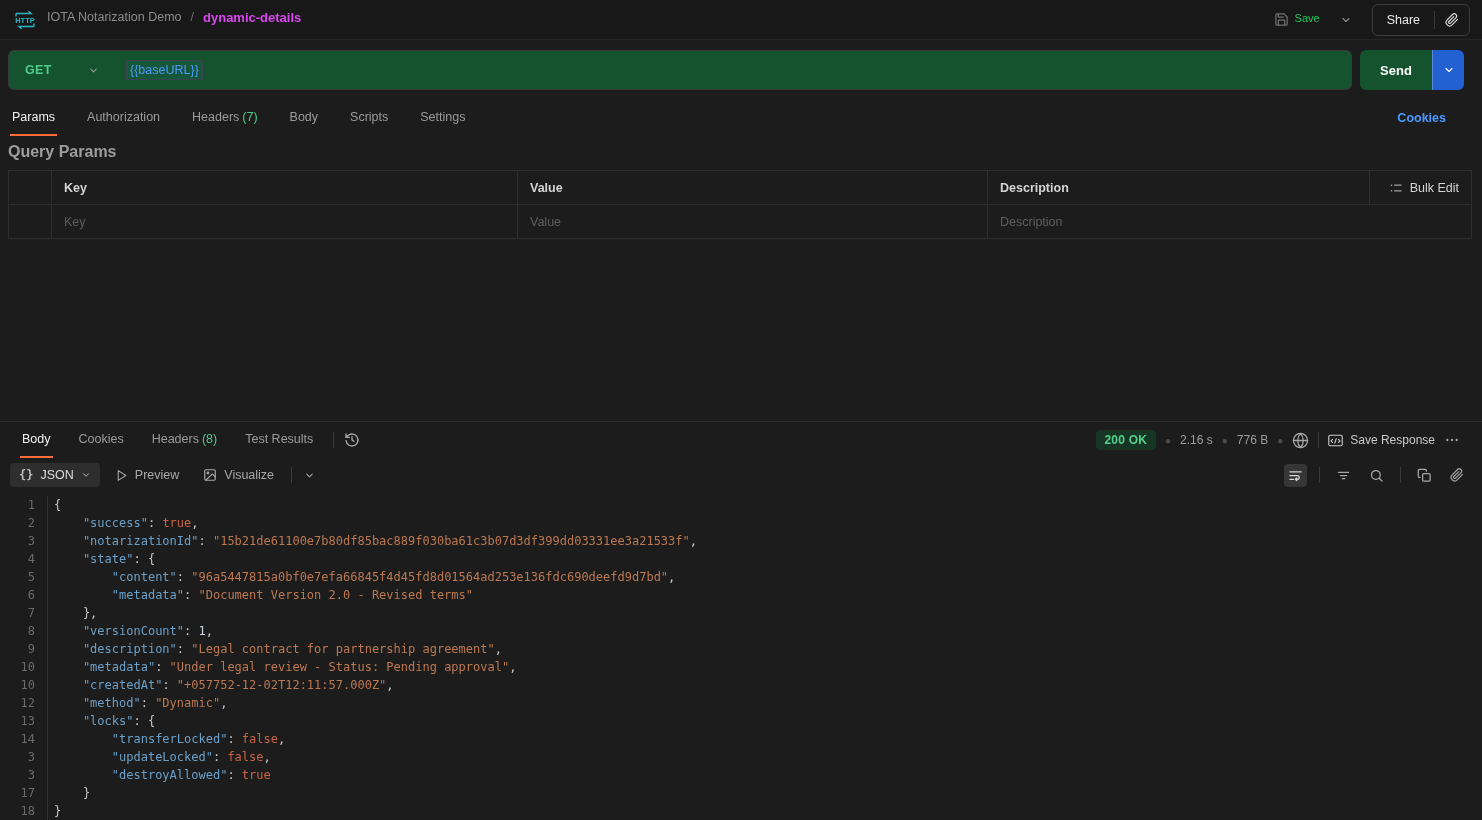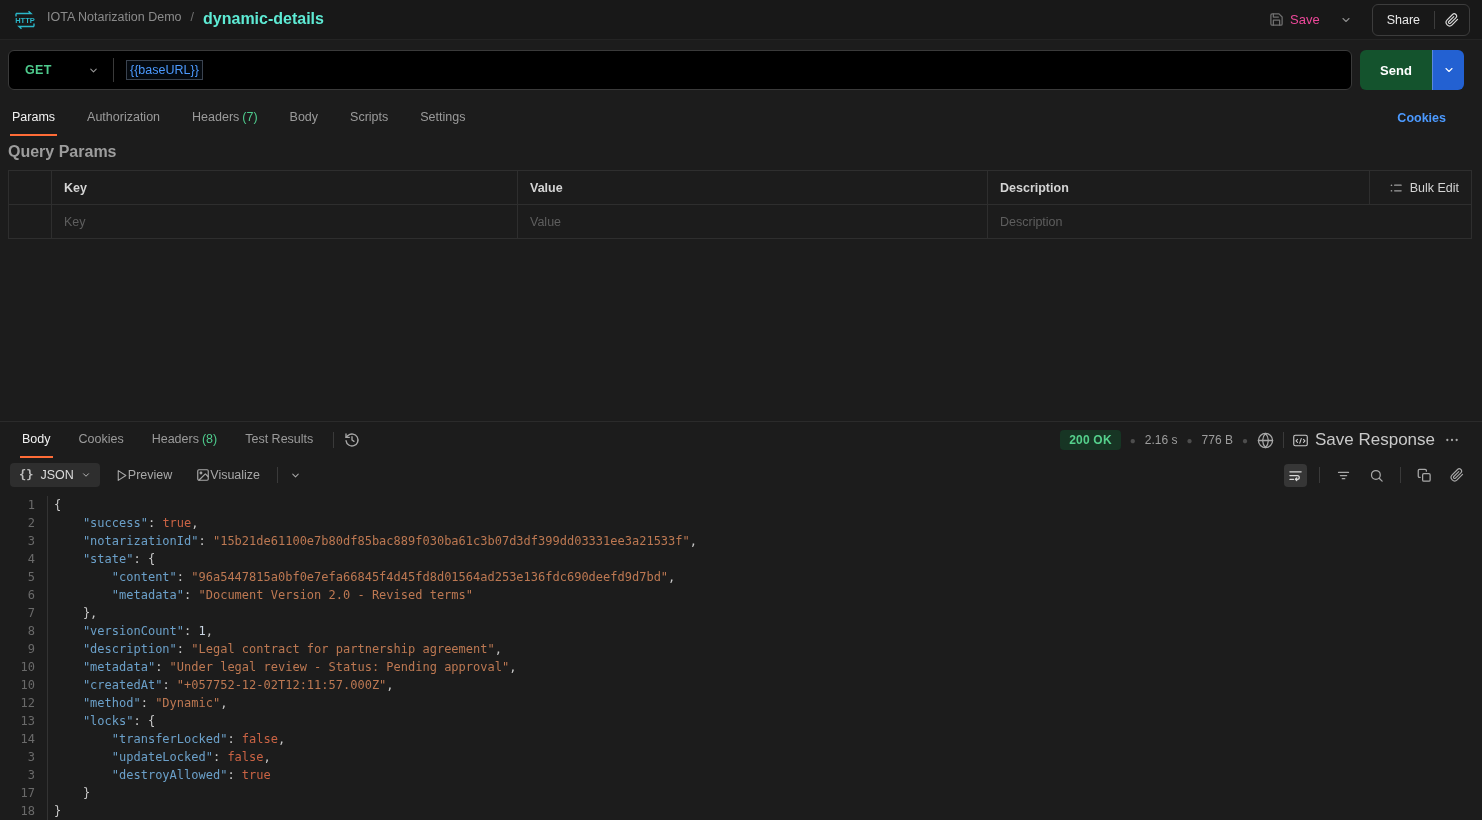--- a/index.html
+++ b/index.html
@@ -11,32 +11,32 @@
   }
   svg { display:block; }
 
   
   .topbar { height:40px; flex:0 0 40px; background:#181818; border-bottom:1px solid #242424;
     display:flex; align-items:center; padding:0 12px; }
   .crumb-wrap { display:flex; align-items:flex-start; gap:9px; }
   .http-badge { width:26px; height:20px; display:flex; align-items:center; justify-content:center; }
   .crumb { color:#8b8b8b; font-size:12.5px; }
   .crumb-sep { color:#6f6f6f; font-size:12.5px; }
-  .crumb-current { color:#5eead4; font-weight:700; font-size:16px; }
+  .crumb-current { color:#d946ef; font-weight:700; font-size:13px; }
   .topbar-right { margin-left:auto; display:flex; align-items:center; gap:6px; }
-  .save-btn { display:flex; align-items:flex-start; gap:6px; color:#ec4899; font-size:13px; padding:5px 8px; border-radius:4px; cursor:default; }
+  .save-btn { display:flex; align-items:flex-start; gap:6px; color:#22c55e; font-size:11px; padding:5px 8px; border-radius:4px; cursor:default; }
   .chev-btn { color:#8c8c8c; padding:4px 6px; }
   .share-group { display:flex; align-items:center; border:1px solid #3c3c3c; border-radius:6px; height:32px; margin-left:8px; }
   .share-label { color:#e8e8e8; font-size:12.5px; padding:0 14px; }
   .share-div { width:1px; height:18px; background:#3c3c3c; }
   .share-link { padding:0 10px; color:#d9d9d9; display:flex; align-items:center; }
 
   
   .req-row { flex:0 0 60px; display:flex; align-items:center; padding:10px 18px 10px 8px; gap:8px; }
-  .url-bar { flex:1; height:40px; display:flex; align-items:center; background:#000000;
+  .url-bar { flex:1; height:40px; display:flex; align-items:center; background:#14532d;
     border:1px solid #3a3a3a; border-radius:6px; overflow:hidden; }
   .method-select { display:flex; align-items:center; justify-content:space-between; width:104px; padding:0 14px 0 16px;
     height:100%; cursor:pointer; }
   .method-label { color:#4ecb8d; font-weight:700; font-size:12.5px; letter-spacing:.3px; }
   .method-div { width:1px; height:24px; background:#3a3a3a; }
   .url-input { flex:1; display:flex; align-items:center; padding:0 12px; gap:4px; font-size:13px; cursor:text; }
   .baseurl-chip { color:#4c9aff; border:1px solid #3a4350; background:rgba(76,154,255,0.06);
     border-radius:0; padding:0 3px; font-size:12.5px; line-height:18px; }
   .url-path { color:#e8e8e8; }
   .send-group { display:flex; height:40px; border-radius:6px; overflow:hidden; }
@@ -77,29 +77,29 @@
   .resp-tabs .tab { margin:0 12px; }
   .rt-div { width:1px; height:16px; background:#3a3a3a; align-self:center; margin:0 6px; }
   .hist-btn { align-self:center; padding:4px; color:#a8a8a8; cursor:pointer; }
   .resp-meta { margin-left:auto; display:flex; align-items:center; gap:9px; padding-right:14px; }
   .status-badge { background:#173524; color:#55d08c; font-size:12px; font-weight:700;
     padding:3px 9px; border-radius:4px; letter-spacing:.2px; cursor:pointer; }
   .meta-dot { color:#4d4d4d; font-size:10px; }
   .meta-text { color:#9d9d9d; font-size:12px; }
   .meta-icon { color:#a8a8a8; display:flex; align-items:center; cursor:pointer; }
   .meta-div { width:1px; height:16px; background:#3a3a3a; }
-  .save-resp { display:flex; align-items:center; gap:7px; color:#c9c9c9; font-size:17px; cursor:pointer; }
+  .save-resp { display:flex; align-items:center; gap:7px; color:#c9c9c9; font-size:12px; cursor:pointer; }
 
   
   .resp-toolbar { flex:0 0 34px; display:flex; align-items:center; padding:0 14px 0 10px; gap:6px; }
   .json-chip { display:flex; align-items:center; gap:7px; background:#2e2e2e; border-radius:4px;
     padding:5px 9px; cursor:pointer; }
   .json-braces { color:#bdbdbd; font-size:12px; font-weight:700; font-family:"DejaVu Sans Mono", monospace; }
   .json-label { color:#dcdcdc; font-size:12.5px; }
-  .tool-item { display:flex; align-items:center; color:#a8a8a8; font-size:12.5px;
+  .tool-item { display:flex; align-items:center; gap:7px; color:#a8a8a8; font-size:12.5px;
     padding:5px 9px; cursor:pointer; }
   .tb-div { width:1px; height:16px; background:#3a3a3a; margin:0 2px; }
   .resp-toolbar .right { margin-left:auto; display:flex; align-items:center; gap:10px; }
   .icon-btn { color:#a8a8a8; padding:4px; border-radius:4px; cursor:pointer; display:flex; align-items:center; }
   .icon-btn.active { background:#363636; color:#d8d8d8; }
 
   
   .code-area { flex:1; display:flex; overflow:hidden; padding-top:4px;
     font-family:"DejaVu Sans Mono","Liberation Mono", monospace; font-size:12px; line-height:18px; }
   .gutter { flex:0 0 48px; text-align:right; color:#6a6a6a; padding-right:12px;

